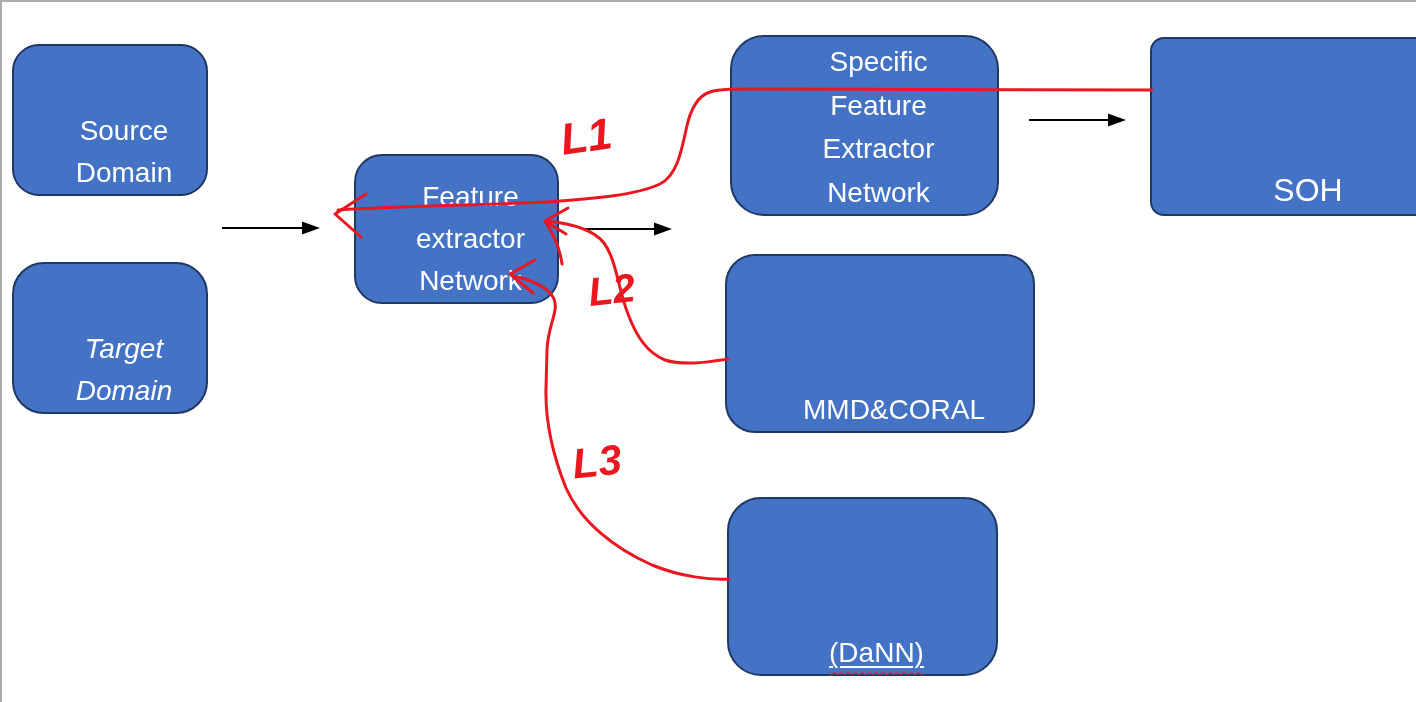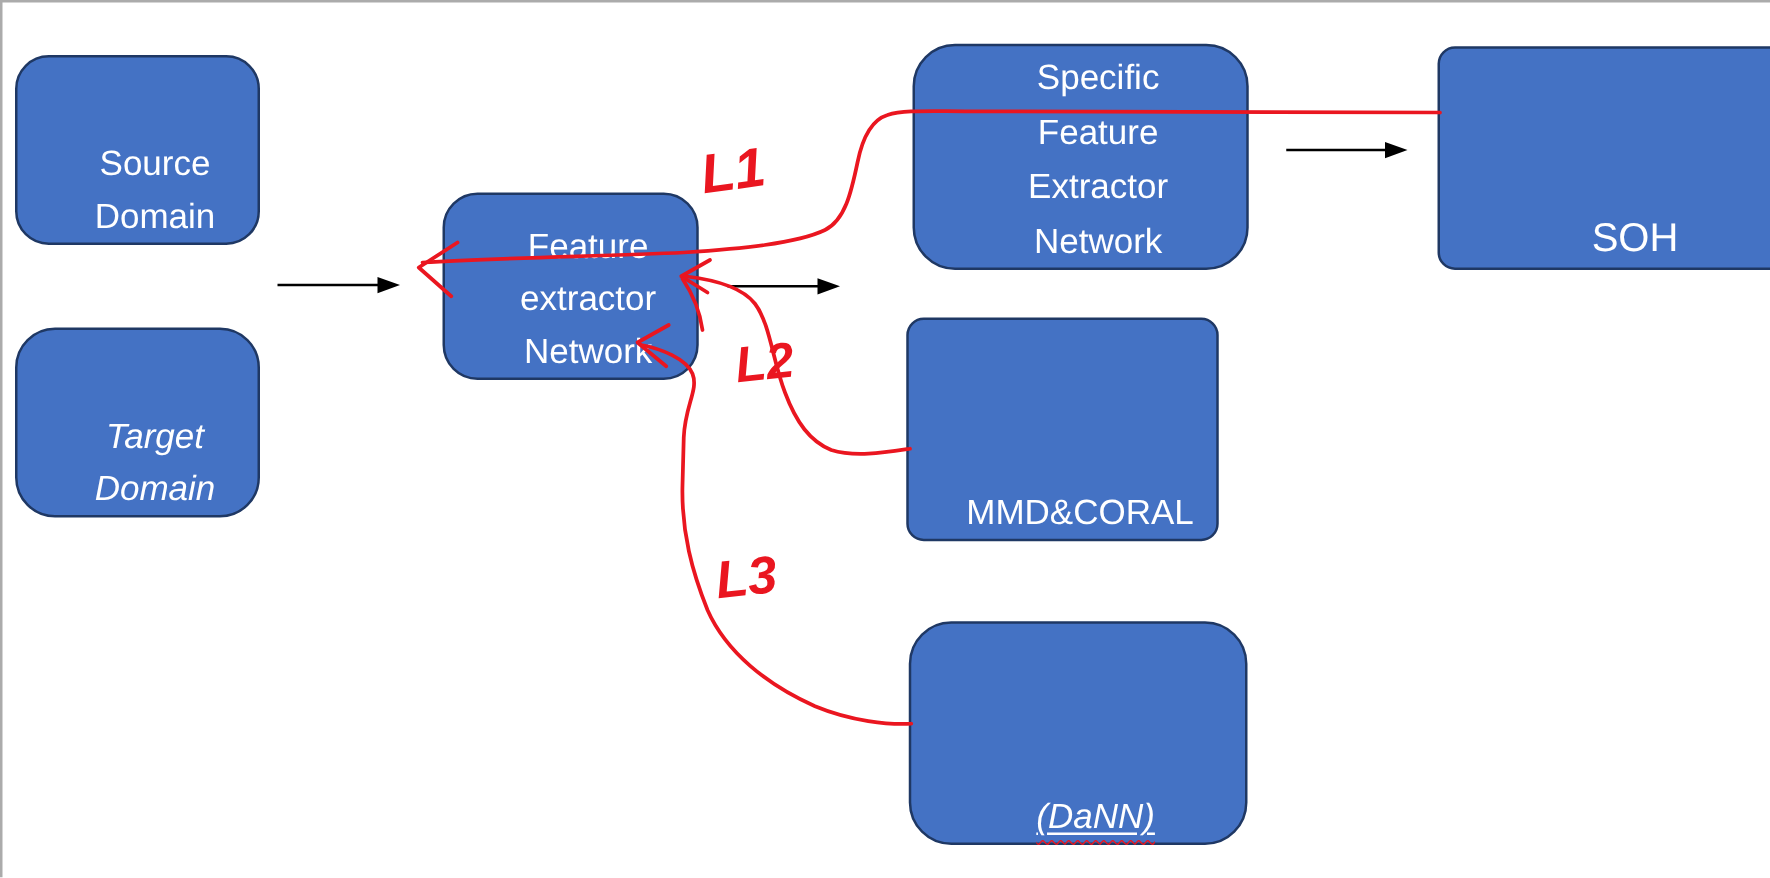--- a/index.html
+++ b/index.html
@@ -26,23 +26,23 @@
     line-height:1.5;
     white-space:pre-line;
     box-sizing:border-box;
     padding-left:28px;
   }
   #node-source{left:10px;top:42px;width:196px;height:152px;border-radius:27px;}
   #node-target{left:10px;top:260px;width:196px;height:152px;font-style:italic;}
   #node-feature{left:352px;top:152px;width:205px;height:150px;border-radius:28px;}
   #node-specific{left:728px;top:33px;width:269px;height:181px;border-radius:34px;line-height:1.55;}
   #node-soh{left:1148px;top:35px;width:288px;height:179px;border-radius:14px;font-size:32px;}
-  #node-mmd{left:723px;top:252px;width:250px;height:179px;border-radius:14px;}
+  #node-mmd{left:723px;top:252px;width:310px;height:179px;border-radius:30px;}
   #node-classifier{left:725px;top:495px;width:271px;height:179px;border-radius:34px;line-height:1.45;}
-  .underline-solid{text-decoration:underline;text-underline-offset:4px;text-decoration-thickness:2px;font-style:italic;}
+  .underline-solid{text-decoration:underline;text-underline-offset:4px;text-decoration-thickness:2px;}
   .underline-wavy{
     text-decoration:underline wavy var(--annotation-red,#ed1c24);
     text-decoration-thickness:1px;
     text-underline-offset:9px;
   }
   .overlay{
     position:absolute;left:0;top:0;width:1416px;height:702px;
     pointer-events:none;
   }
   .red-ink{stroke:var(--annotation-red,#ed1c24);fill:none;stroke-width:3;stroke-linecap:round;stroke-linejoin:round;}

